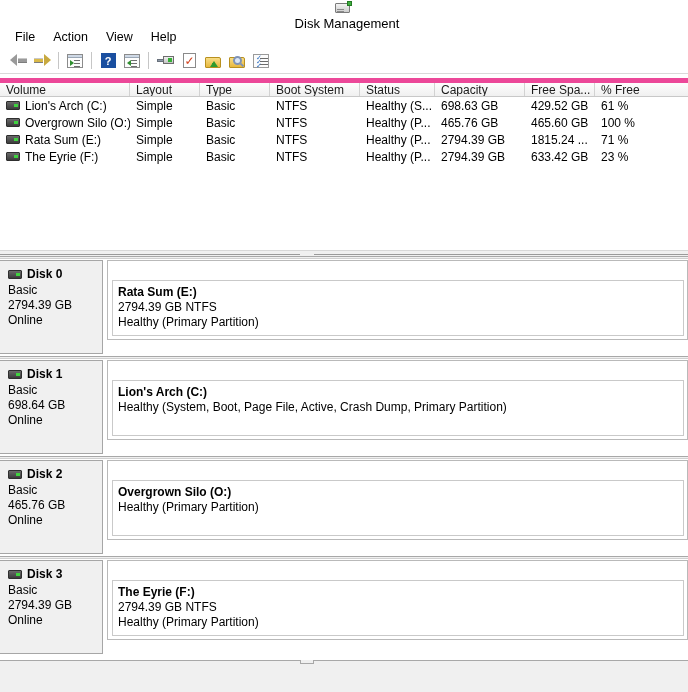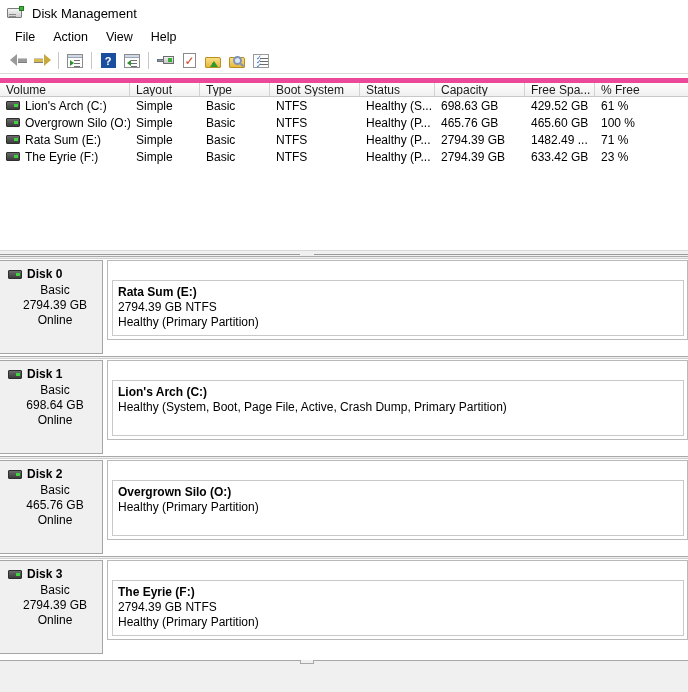--- a/index.html
+++ b/index.html
@@ -10,21 +10,21 @@
     font-family: "Liberation Sans", sans-serif;
     font-size: 12px;
     color: #000;
     overflow: hidden;
   }
   #app { position: relative; width: 688px; height: 692px; background: #ffffff; }
 
   
   .titlebar {
     height: 26px; display: flex; align-items: center;
-    padding-left: 6px; background: #ffffff;
+    padding-left: 6px; background: #ffffff; flex-direction: column;
   }
   .title-icon { width: 18px; height: 16px; position: relative; margin-right: 8px; flex: 0 0 auto; }
   .ti-body {
     position: absolute; left: 1px; top: 3px; width: 15px; height: 10px;
     background: linear-gradient(#f4f4f4, #cdcdcd);
     border: 1px solid #7b7b7b; border-radius: 1px;
   }
   .ti-slot { position: absolute; left: 3px; top: 9px; width: 7px; height: 1px; background: #8a8a8a; }
   .ti-slot2 { position: absolute; left: 3px; top: 11px; width: 7px; height: 1px; background: #8a8a8a; }
   .ti-led { position: absolute; right: 0px; top: 1px; width: 5px; height: 5px; background: #3fae3f; border: 1px solid #237a23; }
@@ -117,21 +117,20 @@
   .diskpane { position: absolute; left: 0; top: 256px; width: 688px; height: 404px; background: #ffffff; overflow: hidden; }
 
   .disk-row { position: relative; width: 688px; height: 100px; }
   .disk-row .hsep { position: absolute; left: 0; top: 0; width: 688px; height: 3px;
                     background: #f0f0f0; border-top: 1px solid #a8a8a8; border-bottom: 1px solid #d0d0d0; }
 
   .disk-info {
     position: absolute; left: 0; top: 4px; width: 103px; height: 94px;
     background: #f0f0f0; border: 1px solid #a6a6a6; border-left: none;
     padding: 6px 0 0 8px;
-    text-align: center;
   }
   .disk-title { display: flex; align-items: center; font-weight: bold; font-size: 12px; margin-bottom: 2px; }
   .disk-title .d-ico { width: 14px; height: 9px; position: relative; margin-right: 5px; flex: 0 0 auto; }
   .disk-title .d-ico .vbody { position: absolute; inset: 0; background: linear-gradient(#6a6a6a,#3c3c3c);
                               border: 1px solid #2e2e2e; border-radius: 1px; }
   .disk-title .d-ico .vled { position: absolute; right: 2px; top: 3px; width: 4px; height: 3px; background: #3fd23f; }
   .disk-meta { font-size: 12px; line-height: 15px; color: #000; }
 
   .part-area { position: absolute; left: 107px; top: 4px; right: 0; height: 94px; }
   .part-box { position: absolute; left: 0; top: 0; right: 0; height: 80px;
@@ -292,21 +291,21 @@
             <span class="vbody"></span>
             <span class="vled"></span>
           </span>
         <span>Rata Sum (E:)</span>
       </div>
       <div class="cell" style="width:70px">Simple</div>
       <div class="cell" style="width:70px">Basic</div>
       <div class="cell" style="width:90px">NTFS</div>
       <div class="cell" style="width:75px">Healthy (P...</div>
       <div class="cell" style="width:90px">2794.39 GB</div>
-      <div class="cell" style="width:70px">1482.49 ...</div>
+      <div class="cell" style="width:70px">1815.24 ...</div>
       <div class="cell" style="width:93px">71 %</div>
     </div>
 
     <div class="vrow">
       <div class="cell" style="width:130px">
         <span class="vol-icon">
             <span class="vbody"></span>
             <span class="vled"></span>
           </span>
         <span>The Eyrie (F:)</span>

